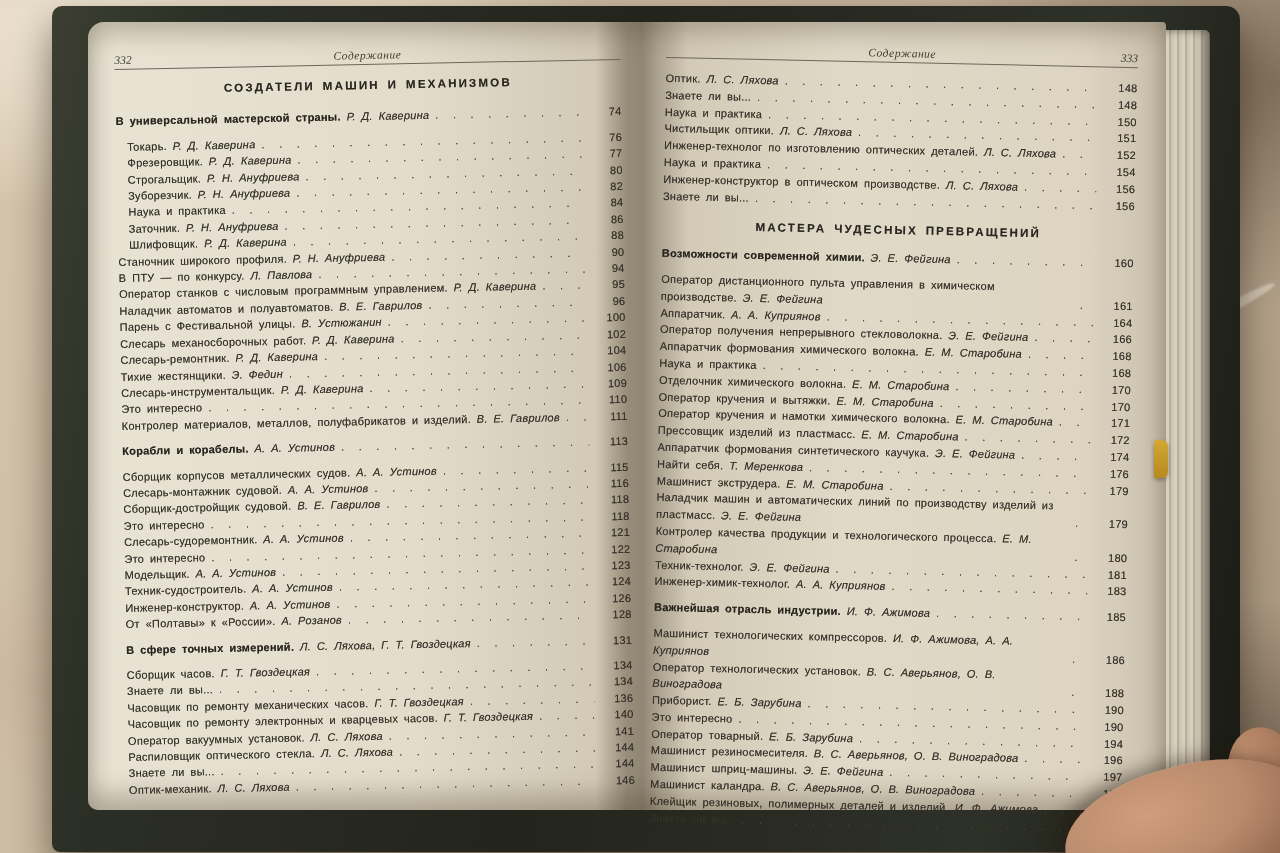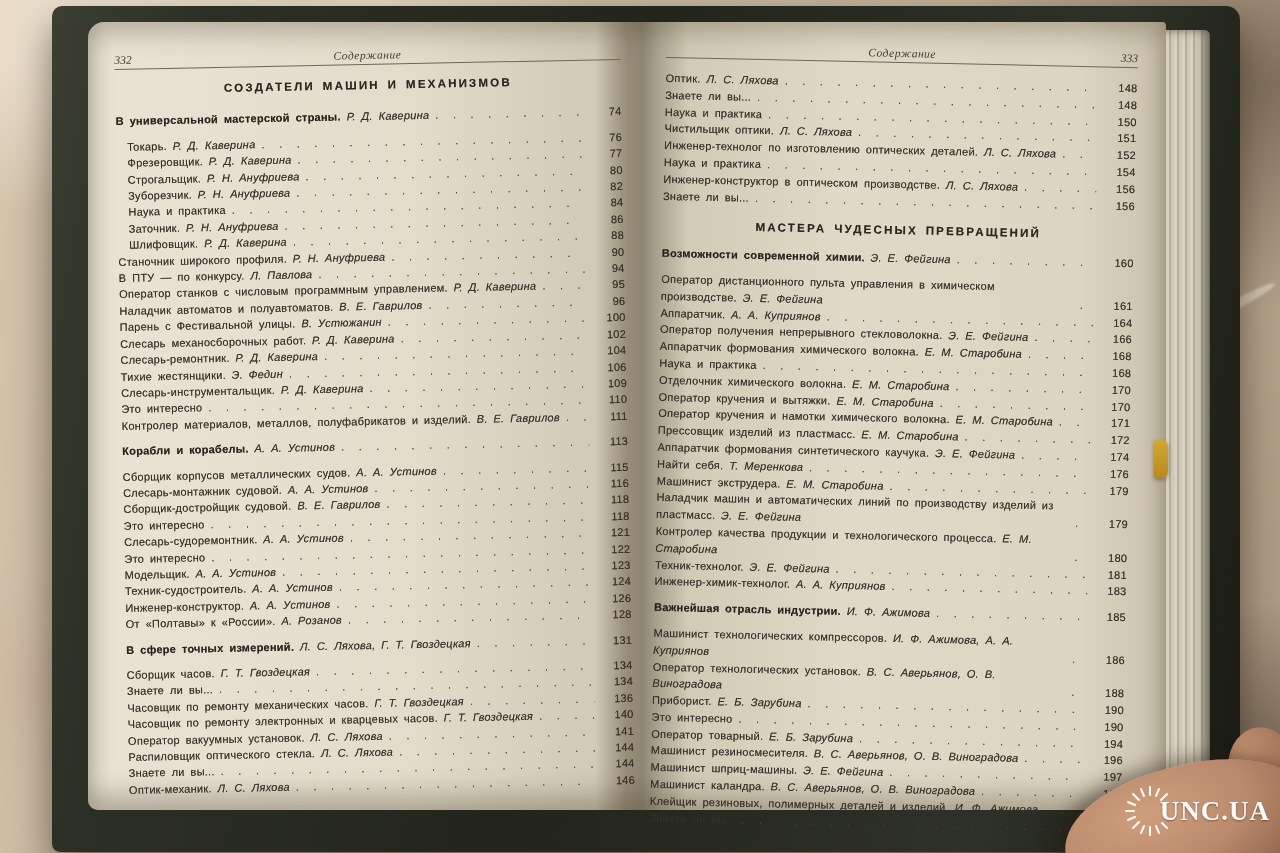--- a/index.html
+++ b/index.html
@@ -484,34 +484,14 @@
             <span class="num">202</span>
           </div>
         </div>
     </div>
   </div>
 
   <div class="bookmark"></div>
   <div class="thumb2"></div>
   <div class="thumb"></div>
 
-  <div class="watermark">
-    <svg class="sunburst" viewBox="0 0 56 56">
-      <g stroke="#ffffff" stroke-width="2" stroke-linecap="round">
-        <line x1="28" y1="4" x2="28" y2="12"></line>
-          <line x1="28" y1="44" x2="28" y2="52"></line>
-        <line x1="4" y1="28" x2="12" y2="28"></line>
-          <line x1="11" y1="11" x2="17" y2="17"></line>
-        <line x1="11" y1="45" x2="17" y2="39"></line>
-          <line x1="39" y1="17" x2="45" y2="11"></line>
-        <line x1="19" y1="6" x2="22" y2="13"></line>
-          <line x1="37" y1="6" x2="34" y2="13"></line>
-        <line x1="6" y1="19" x2="13" y2="22"></line>
-          <line x1="6" y1="37" x2="13" y2="34"></line>
-        <line x1="19" y1="50" x2="22" y2="43"></line>
-          <line x1="37" y1="50" x2="34" y2="43"></line>
-        <line x1="45" y1="45" x2="40" y2="40"></line>
-      </g>
-    </svg>
-    <span class="wm-text">UNC.UA</span>
-  </div>
 
 </div>
 
 </body></html>

